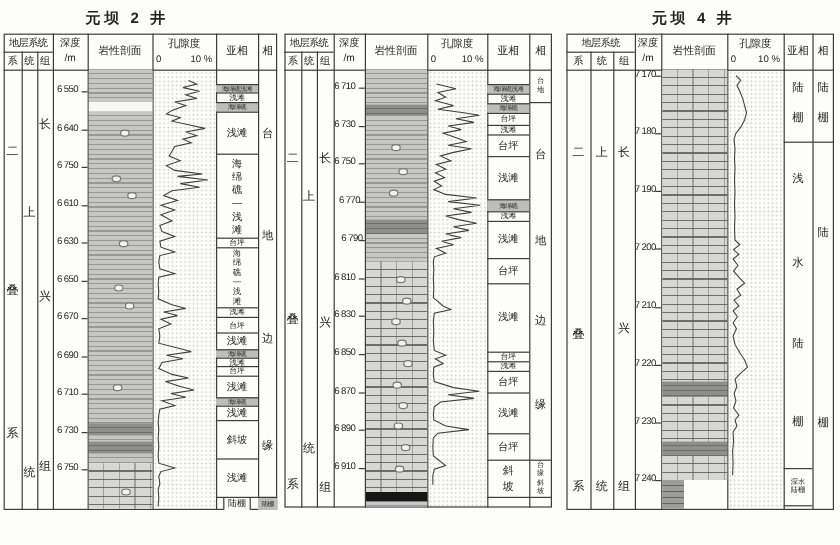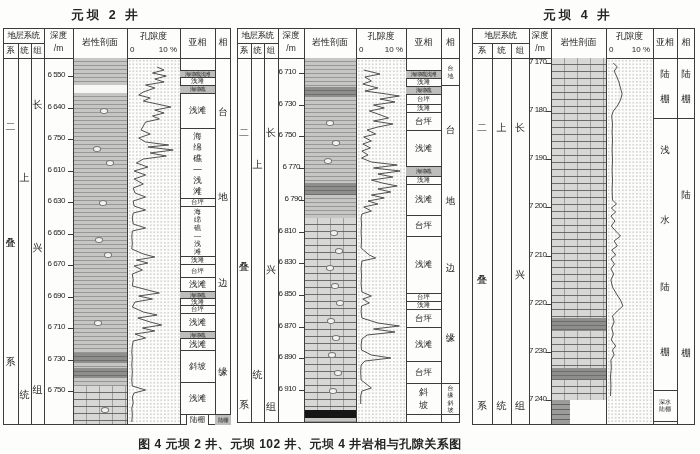--- a/index.html
+++ b/index.html
@@ -330,14 +330,13 @@
       </div>
       <div style="position: absolute; left: 677px; top: 58px; width: 18px; height: 60px; box-sizing: border-box;">
         <span style="position: absolute; left: 0px; top: 11px; width: 100%; text-align: center; font-size: 9.5px; line-height: 1;">陆</span>
         <span style="position: absolute; left: 0px; top: 36px; width: 100%; text-align: center; font-size: 9.5px; line-height: 1;">棚</span>
       </div>
       <div style="position: absolute; left: 677px; top: 118px; width: 18px; height: 307px; box-sizing: border-box; border-top: 1px solid rgb(60, 60, 60);">
         <span style="position: absolute; left: 0px; top: 71px; width: 100%; text-align: center; font-size: 9.5px; line-height: 1;">陆</span>
         <span style="position: absolute; left: 0px; top: 229px; width: 100%; text-align: center; font-size: 9.5px; line-height: 1;">棚</span>
       </div>
     </div>
-  <div class="caption">图 4   元坝 2 井、元坝 102 井、元坝 4 井岩相与孔隙关系图</div>
 </div>
 
 </body></html>

